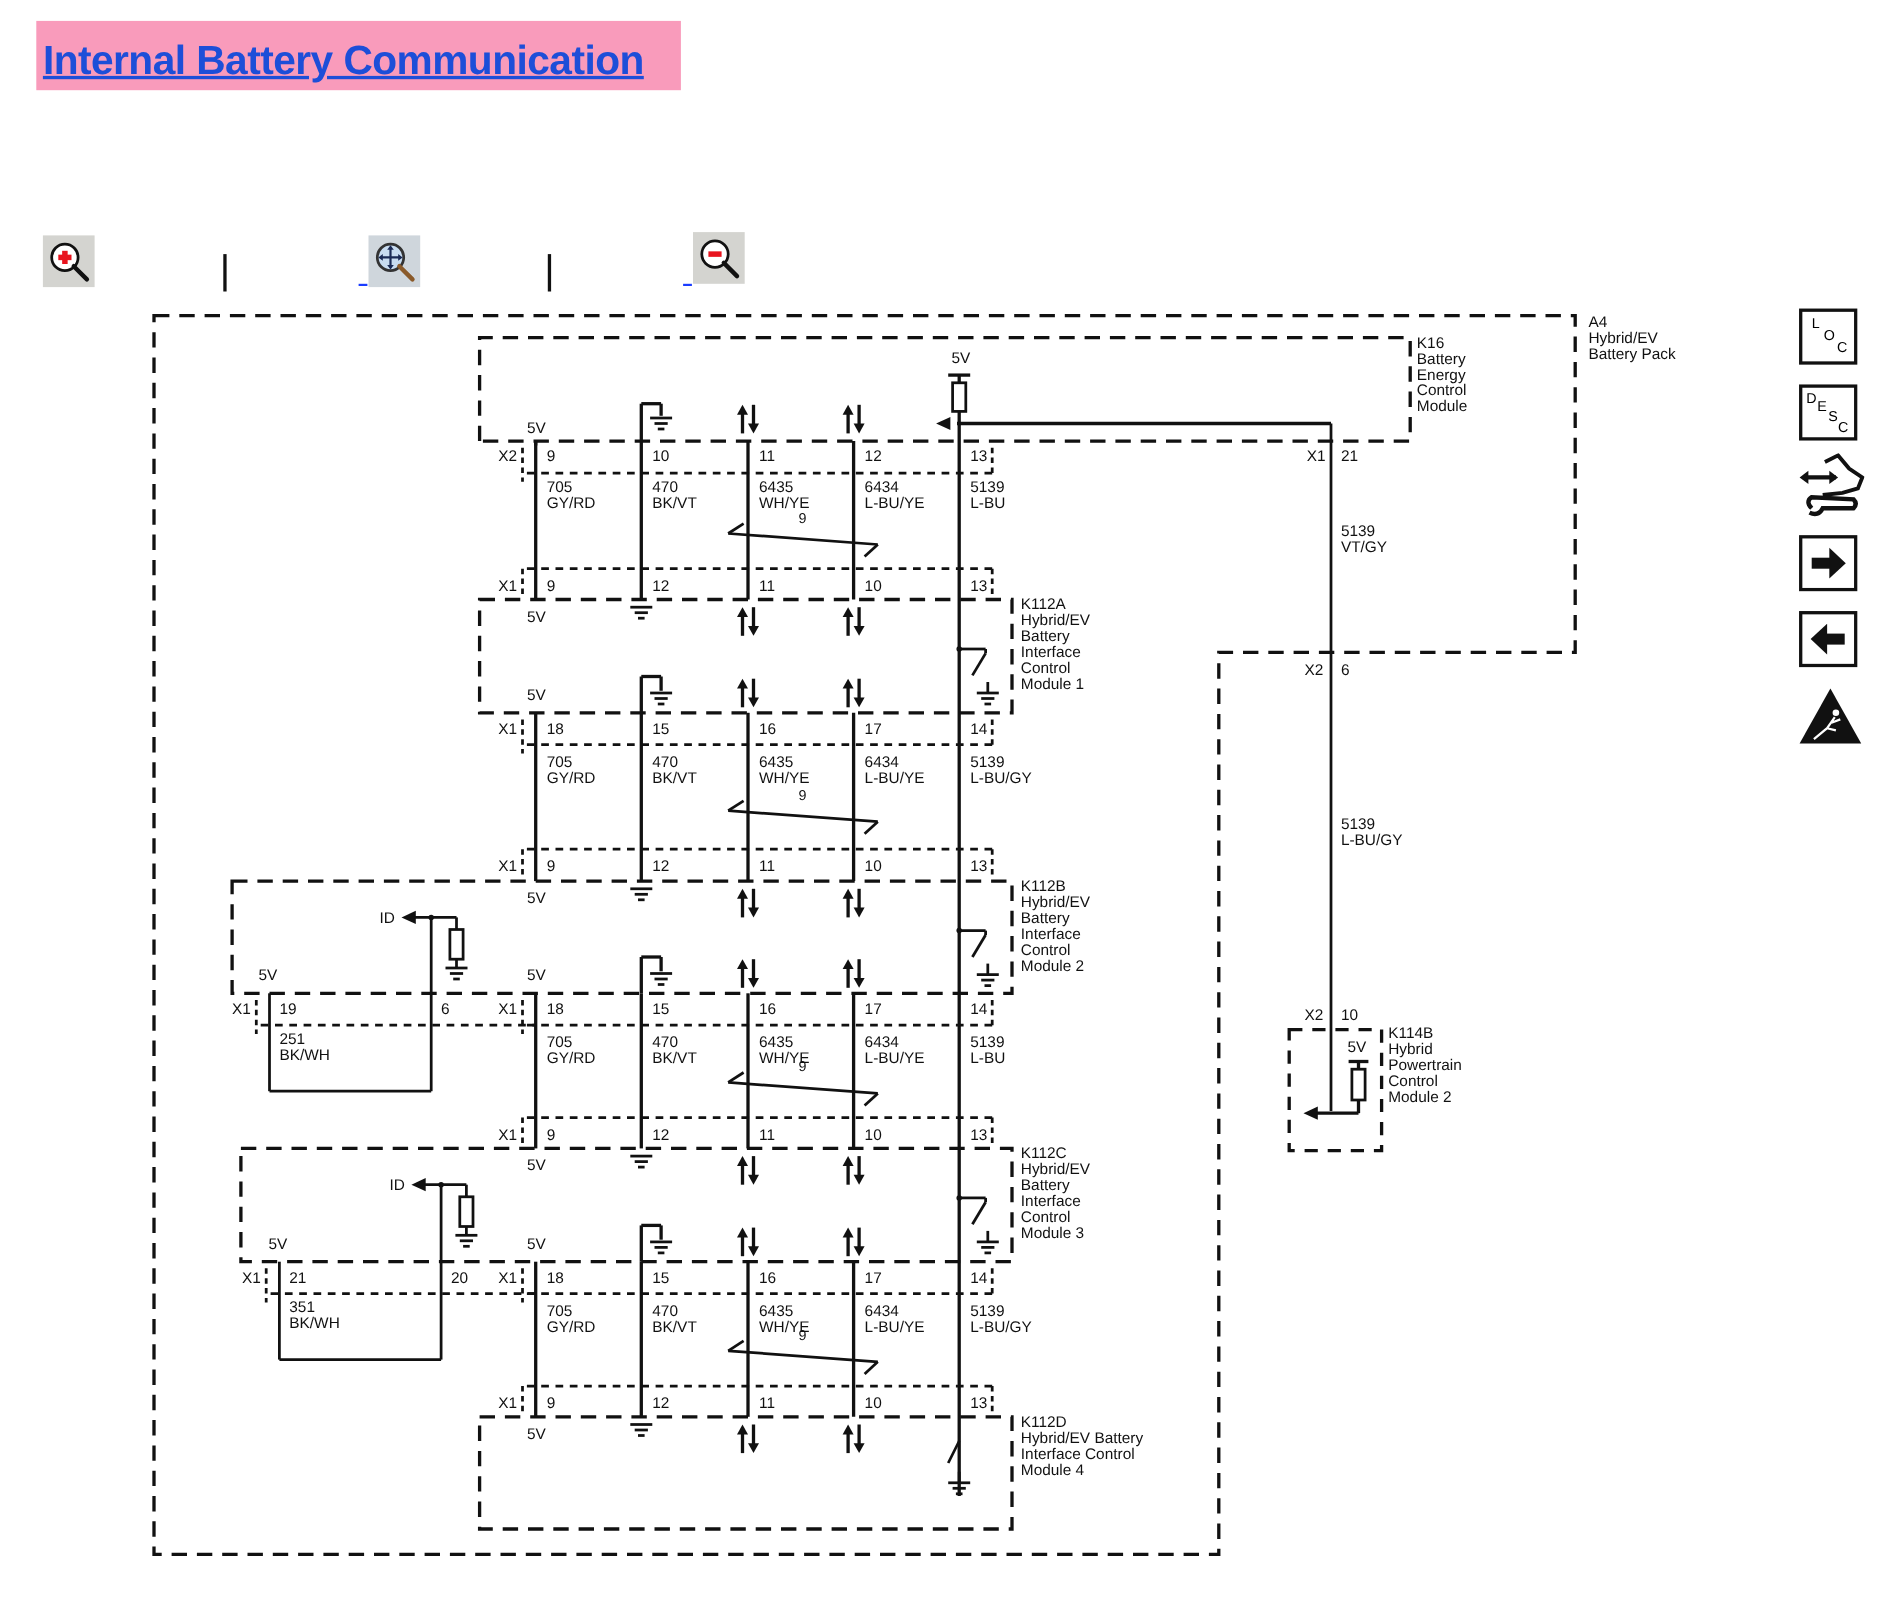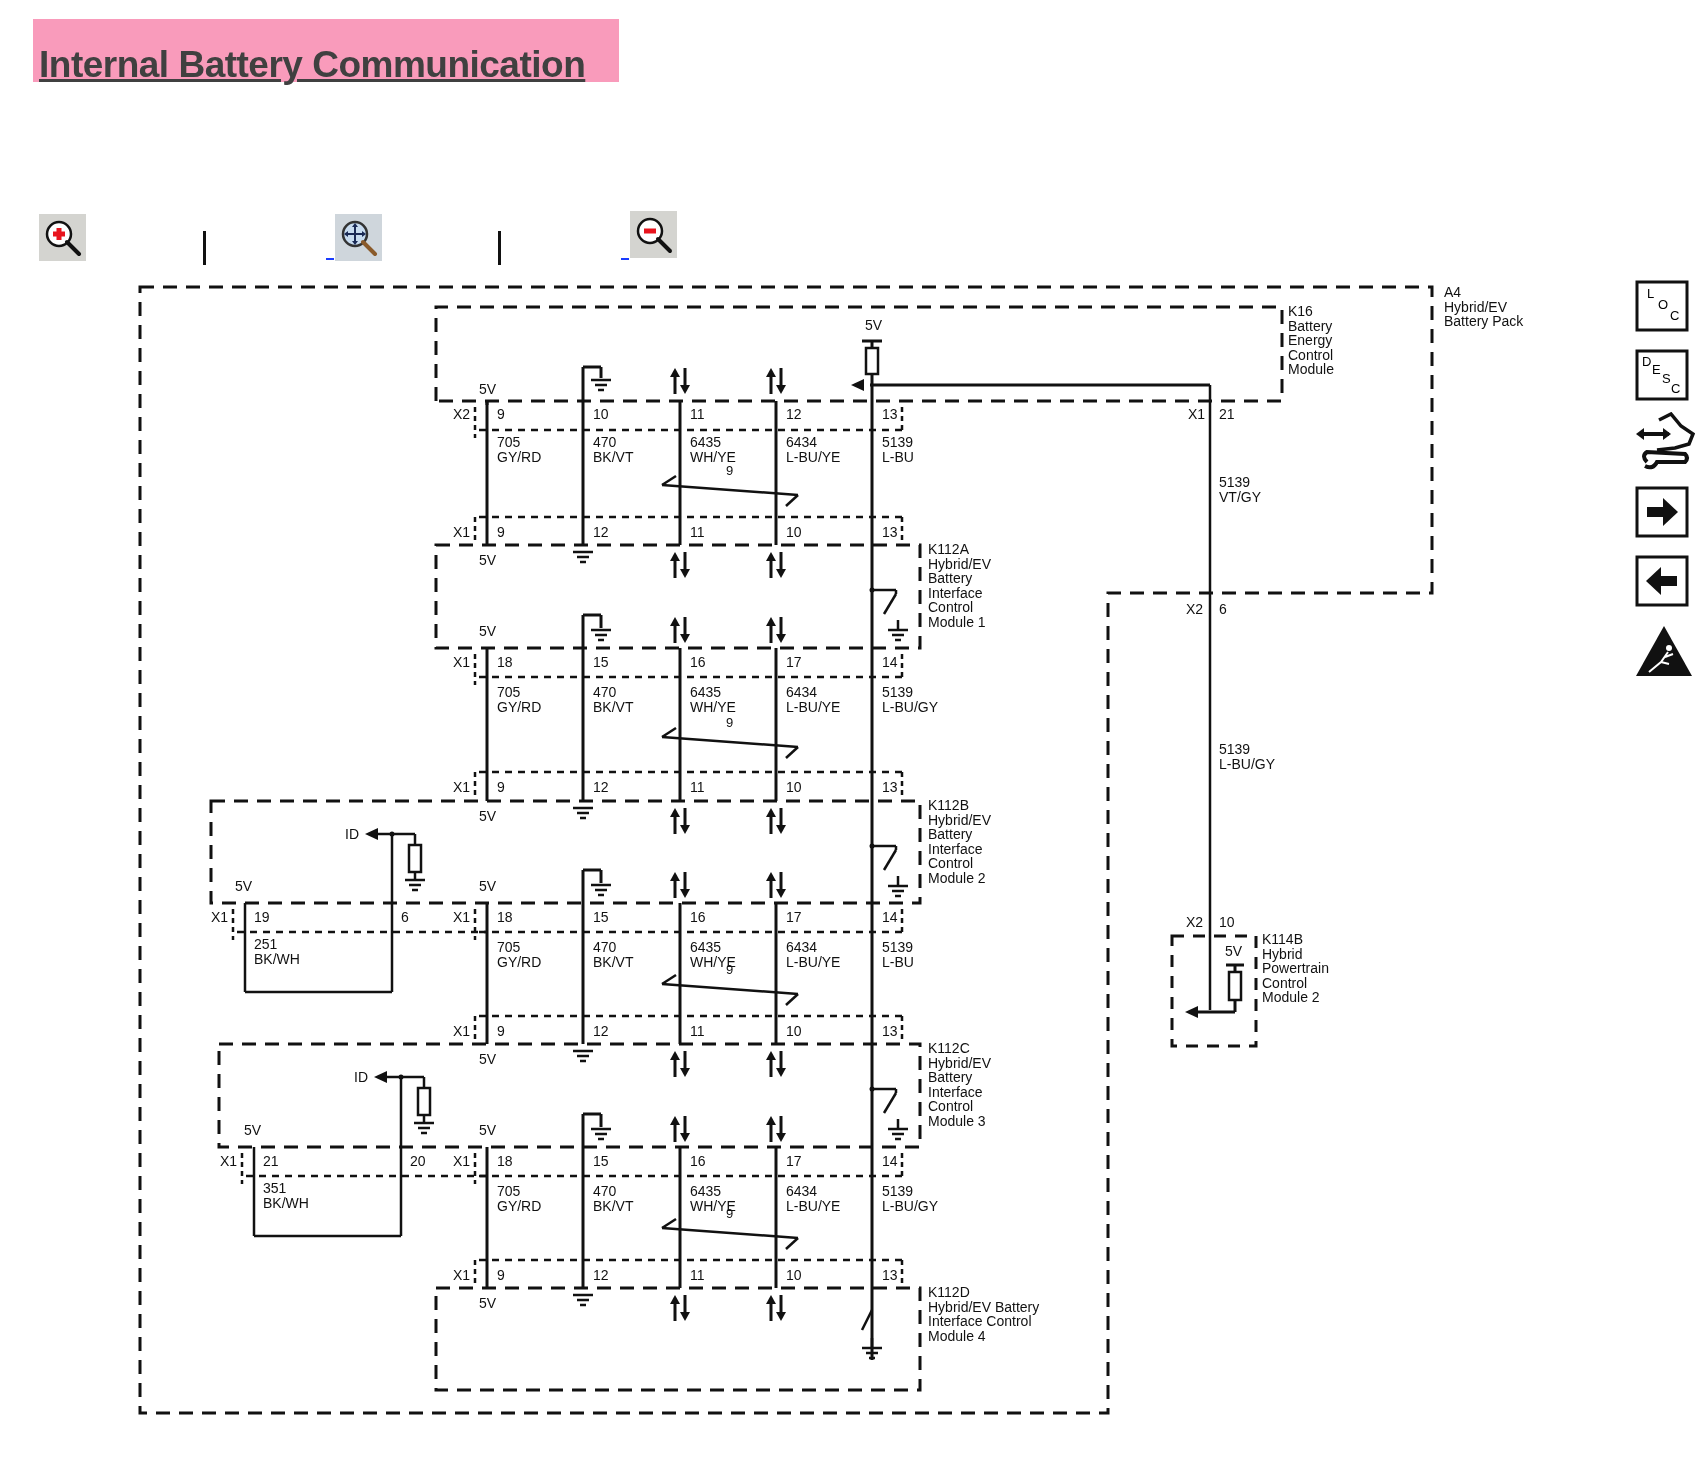--- a/index.html
+++ b/index.html
@@ -1,18 +1,18 @@
 <!DOCTYPE html>
 <html><head>
 <meta charset="utf-8">
 <style>
   html,body{margin:0;padding:0;background:#ffffff;}
   body{width:1706px;height:1472px;position:relative;overflow:hidden;font-family:"Liberation Sans",sans-serif;}
   .title-box{position:absolute;left:33px;top:19px;width:586px;height:63px;background:#f99bbb;}
-  .title-link{position:absolute;left:39px;top:44px;font-family:"Liberation Sans",sans-serif;font-weight:bold;font-size:37px;color:#404040;text-decoration:underline;text-decoration-thickness:3px;letter-spacing:-0.5px;white-space:nowrap;cursor:pointer;}
+  .title-link{position:absolute;left:39px;top:34px;font-family:"Liberation Sans",sans-serif;font-weight:bold;font-size:37px;color:#1d4ed8;text-decoration:underline;text-decoration-thickness:3px;letter-spacing:-0.5px;white-space:nowrap;cursor:pointer;}
   .zoom-btn{position:absolute;width:47px;height:47px;background:#d4d4d0;cursor:pointer;}
   .zoom-btn svg{position:absolute;left:3px;top:3px;}
   .zoom-btn.pan{background:#cfd6dc;}
   .sep{position:absolute;width:3px;height:34px;background:#111;}
   .blue-mark{position:absolute;width:8px;height:2px;background:#1a3cff;}
   .side-icon{position:absolute;cursor:pointer;}
   #diagram{position:absolute;left:0;top:0;}
   #diagram text{font-family:"Liberation Sans",sans-serif;fill:#111;}
 </style>
 </head>

